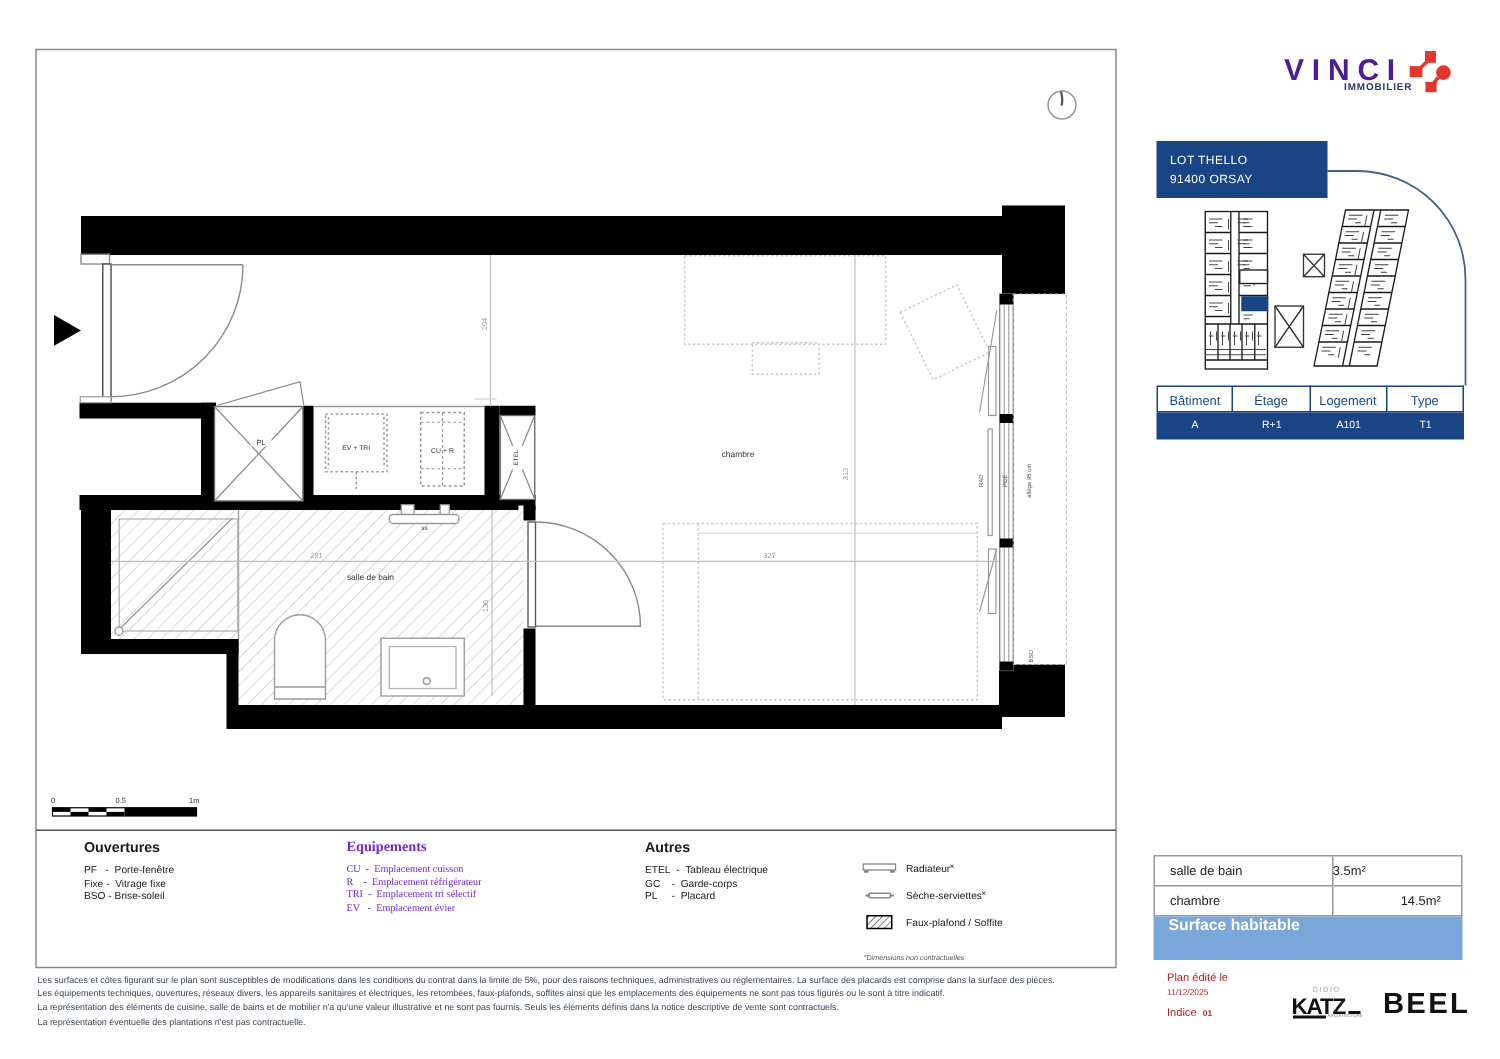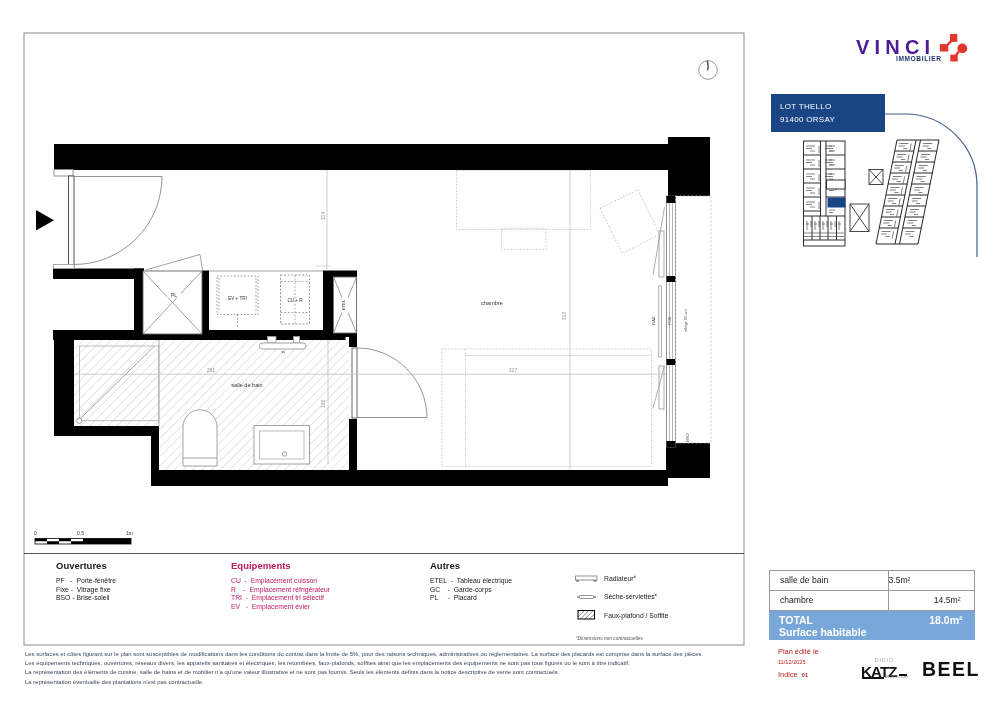--- a/index.html
+++ b/index.html
@@ -332,31 +332,45 @@
 </svg>
 
 <div class="abs" style="left:856px;top:36px;width:80px;color:#4c1d95;font-weight:bold;font-size:20px;letter-spacing:5.2px;">VINCI</div>
 
 <div class="abs" style="left:896px;top:55px;color:#25396e;font-weight:bold;font-size:6.6px;letter-spacing:0.6px;">IMMOBILIER</div>
 
 <div class="abs" style="left:771px;top:94px;width:114px;height:38px;background:#1a4584;color:#fff;font-weight:normal;font-size:8px;letter-spacing:0.3px;line-height:12.5px;">
 <div style="padding:7px 0 0 9px;">LOT THELLO<br>91400 ORSAY</div>
 </div>
 
+<div class="abs" style="left:771px;top:257px;width:205px;font-size:8.6px;color:#1a4584;">
+  <div style="display:flex;height:18px;line-height:18px;text-align:center;">
+    <div style="width:51.25px;border:1.2px solid #1a4584;box-sizing:border-box;">Bâtiment</div>
+    <div style="width:51.25px;border:1.2px solid #1a4584;border-left:none;box-sizing:border-box;">Étage</div>
+    <div style="width:51.25px;border:1.2px solid #1a4584;border-left:none;box-sizing:border-box;">Logement</div>
+    <div style="width:51.25px;border:1.2px solid #1a4584;border-left:none;box-sizing:border-box;">Type</div>
+  </div>
+  <div style="display:flex;height:17.5px;line-height:17.5px;text-align:center;background:#1a4584;color:#fff;font-size:7px;">
+    <div style="width:51.25px;">A</div>
+    <div style="width:51.25px;">R+1</div>
+    <div style="width:51.25px;">A101</div>
+    <div style="width:51.25px;">T1</div>
+  </div>
+</div>
 
 <div class="abs" style="left:56px;top:560px;color:#1a1a1a;">
   <div style="font-weight:bold;font-size:9.5px;">Ouvertures</div>
   <div style="font-size:6.8px;margin-top:6px;line-height:8.6px;">
     <div>PF&nbsp;&nbsp;&nbsp;-&nbsp;&nbsp;Porte-fenêtre</div>
     <div>Fixe&nbsp;-&nbsp;&nbsp;Vitrage fixe</div>
     <div>BSO&nbsp;-&nbsp;Brise-soleil</div>
   </div>
 </div>
 
-<div class="abs" style="left:231px;top:560px;color:#be185d;">
+<div class="abs" style="left:231px;top:560px;color:#6d28d9;font-family:Liberation Serif, serif;">
   <div style="font-weight:bold;font-size:9.5px;">Equipements</div>
   <div style="font-size:6.8px;margin-top:6px;line-height:8.6px;">
     <div>CU&nbsp;&nbsp;-&nbsp;&nbsp;Emplacement cuisson</div>
     <div>R&nbsp;&nbsp;&nbsp;&nbsp;-&nbsp;&nbsp;Emplacement réfrigérateur</div>
     <div>TRI&nbsp;&nbsp;-&nbsp;&nbsp;Emplacement tri sélectif</div>
     <div>EV&nbsp;&nbsp;&nbsp;-&nbsp;&nbsp;Emplacement évier</div>
   </div>
 </div>
 
 <div class="abs" style="left:430px;top:560px;color:#1a1a1a;">
@@ -398,24 +412,20 @@
 <div class="abs" style="left:769px;top:570px;width:205.5px;color:#222;">
   <div style="display:flex;height:20.5px;border:0.9px solid #999;box-sizing:border-box;">
     <div style="width:117.5px;font-size:8.6px;line-height:19px;padding-left:10px;box-sizing:border-box;">salle de bain</div>
     <div style="flex:1;border-left:0.9px solid #999;font-size:8.6px;line-height:19px;padding-right:13px;">3.5m²</div>
   </div>
   <div style="display:flex;height:20.5px;border:0.9px solid #999;border-top:none;box-sizing:border-box;">
     <div style="width:117.5px;font-size:8.6px;line-height:19px;padding-left:10px;box-sizing:border-box;">chambre</div>
     <div style="flex:1;border-left:0.9px solid #999;font-size:8.6px;line-height:19px;text-align:right;padding-right:13px;">14.5m²</div>
   </div>
   <div style="height:29px;background:#7aa7d9;color:#fff;font-weight:bold;font-size:10.5px;">
-    <div style="display:flex;padding:2.5px 12px 0 10px;">
-          <div>TOTAL</div>
-          <div style="flex:1;text-align:right;">18.0m²</div>
-        </div>
     <div style="padding:0 10px;">Surface habitable</div>
   </div>
 </div>
 
 <div class="abs" style="left:778px;top:646.5px;color:#b91c1c;">
   <div style="font-size:7.4px;">Plan édité le</div>
   <div style="font-size:5.6px;margin-top:3.5px;">11/12/2025</div>
   <div style="font-size:7.4px;margin-top:4.5px;">Indice&nbsp;&nbsp;<span style="font-size:5.6px;font-weight:bold;">01</span></div>
 </div>
 

